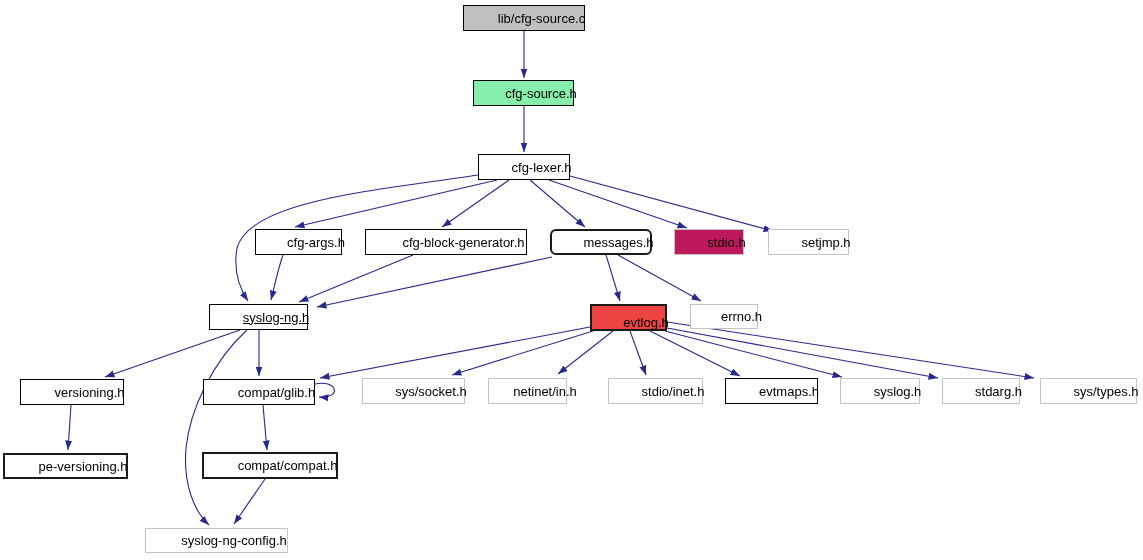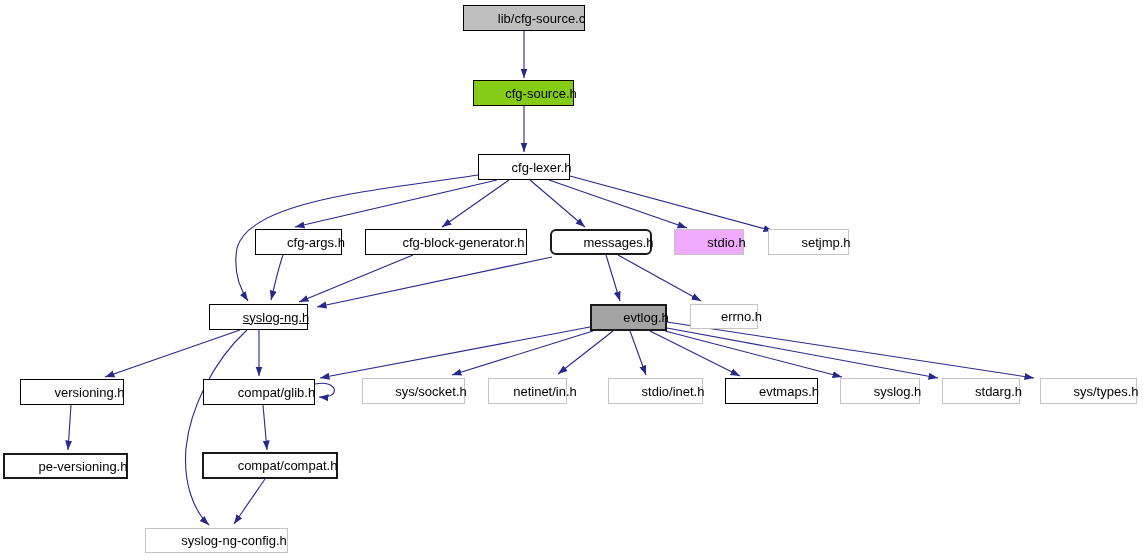--- a/index.html
+++ b/index.html
@@ -62,45 +62,45 @@
         <path d="M665,331 L842,377" class="edge" stroke="#28288d" marker-end="url(#arw)"></path>
         <path d="M667,328 L938,378" class="edge" stroke="#28288d" marker-end="url(#arw)"></path>
         <path d="M667,322 L1034,378" class="edge" stroke="#28288d" marker-end="url(#arw)"></path>
         <path d="M265,479 L234,524" class="edge" stroke="#28288d" marker-end="url(#arw)"></path>
       </g>
   </svg>
   <div id="node-group">
       <div class="node" style="left: 463px; top: 5px; width: 122px; height: 26px; background: rgb(191, 191, 191); border-color: rgb(0, 0, 0); border-width: 1.5px;">
         <span>lib/cfg-source.c</span>
       </div>
-      <div class="node" style="left: 473px; top: 80px; width: 101px; height: 26px; background: #84cc16; border-color: rgb(0, 0, 0); border-width: 1px; align-items: center;">
+      <div class="node" style="left: 473px; top: 80px; width: 101px; height: 26px; background: #86efac; border-color: rgb(0, 0, 0); border-width: 1px; align-items: center;">
         <span>cfg-source.h</span>
       </div>
       <div class="node" style="left: 478px; top: 154px; width: 92px; height: 26px; background: rgb(255, 255, 255); border-color: rgb(0, 0, 0); border-width: 1px;">
         <span>cfg-lexer.h</span>
       </div>
       <div class="node" style="left: 255px; top: 229px; width: 87px; height: 26px; background: rgb(255, 255, 255); border-color: rgb(0, 0, 0); border-width: 1px;">
         <span>cfg-args.h</span>
       </div>
       <div class="node" style="left: 365px; top: 229px; width: 162px; height: 26px; background: rgb(255, 255, 255); border-color: rgb(0, 0, 0); border-width: 1px;">
         <span>cfg-block-generator.h</span>
       </div>
       <div class="node" style="left: 550px; top: 229px; width: 102px; height: 26px; background: rgb(255, 255, 255); border-color: rgb(26, 26, 26); border-width: 2px; border-radius: 6px;">
         <span>messages.h</span>
       </div>
-      <div class="node" style="left: 674px; top: 229px; width: 70px; height: 26px; background: #f0abfc; border-color: rgb(196, 196, 196); border-width: 1px;">
+      <div class="node" style="left: 674px; top: 229px; width: 70px; height: 26px; background: #be185d; border-color: rgb(196, 196, 196); border-width: 1px;">
         <span>stdio.h</span>
       </div>
       <div class="node" style="left: 768px; top: 229px; width: 81px; height: 26px; background: rgb(255, 255, 255); border-color: rgb(196, 196, 196); border-width: 1px;">
         <span>setjmp.h</span>
       </div>
       <div class="node" style="left: 209px; top: 304px; width: 99px; height: 26px; background: rgb(255, 255, 255); border-color: rgb(0, 0, 0); border-width: 1px; text-decoration: underline;">
         <span>syslog-ng.h</span>
       </div>
-      <div class="node" style="left: 590px; top: 304px; width: 77px; height: 27px; background: #a3a3a3; border-color: rgb(26, 26, 26); border-width: 2px;">
+      <div class="node" style="left: 590px; top: 304px; width: 77px; height: 27px; background: #ef4444; border-color: rgb(26, 26, 26); border-width: 2px; align-items: flex-end;">
         <span>evtlog.h</span>
       </div>
       <div class="node" style="left: 690px; top: 304px; width: 68px; height: 25px; background: rgb(255, 255, 255); border-color: rgb(196, 196, 196); border-width: 1px;">
         <span>errno.h</span>
       </div>
       <div class="node" style="left: 20px; top: 379px; width: 104px; height: 26px; background: rgb(255, 255, 255); border-color: rgb(0, 0, 0); border-width: 1px;">
         <span>versioning.h</span>
       </div>
       <div class="node" style="left: 203px; top: 379px; width: 112px; height: 26px; background: rgb(255, 255, 255); border-color: rgb(0, 0, 0); border-width: 1px;">
         <span>compat/glib.h</span>

